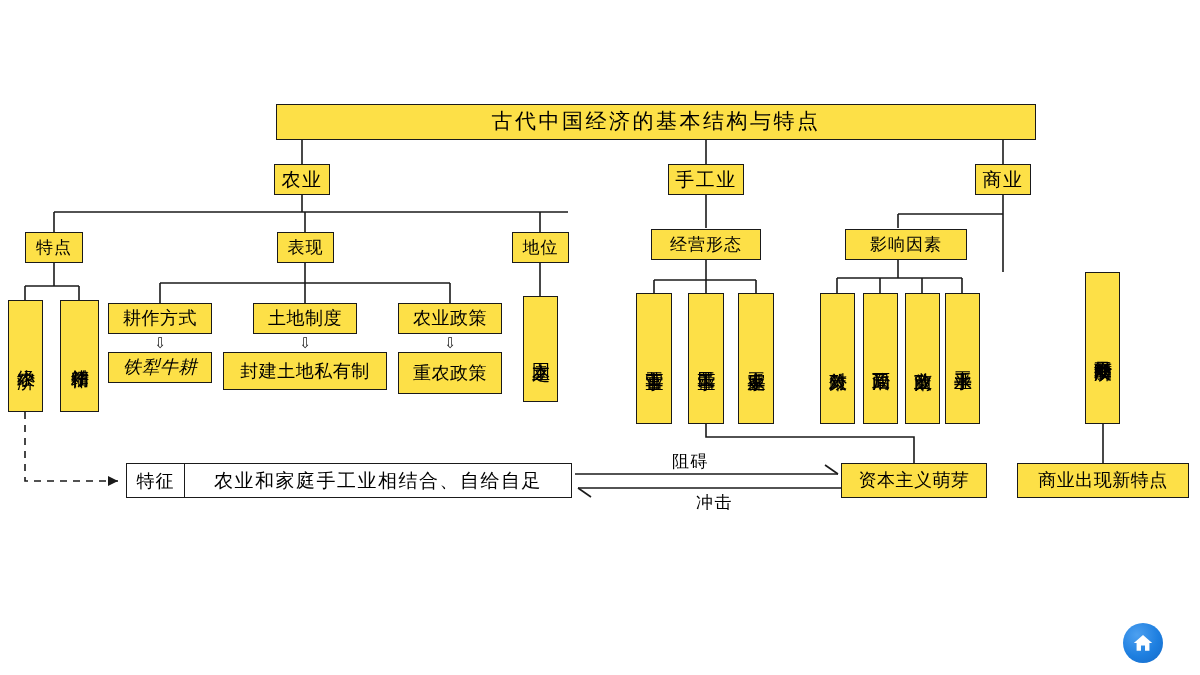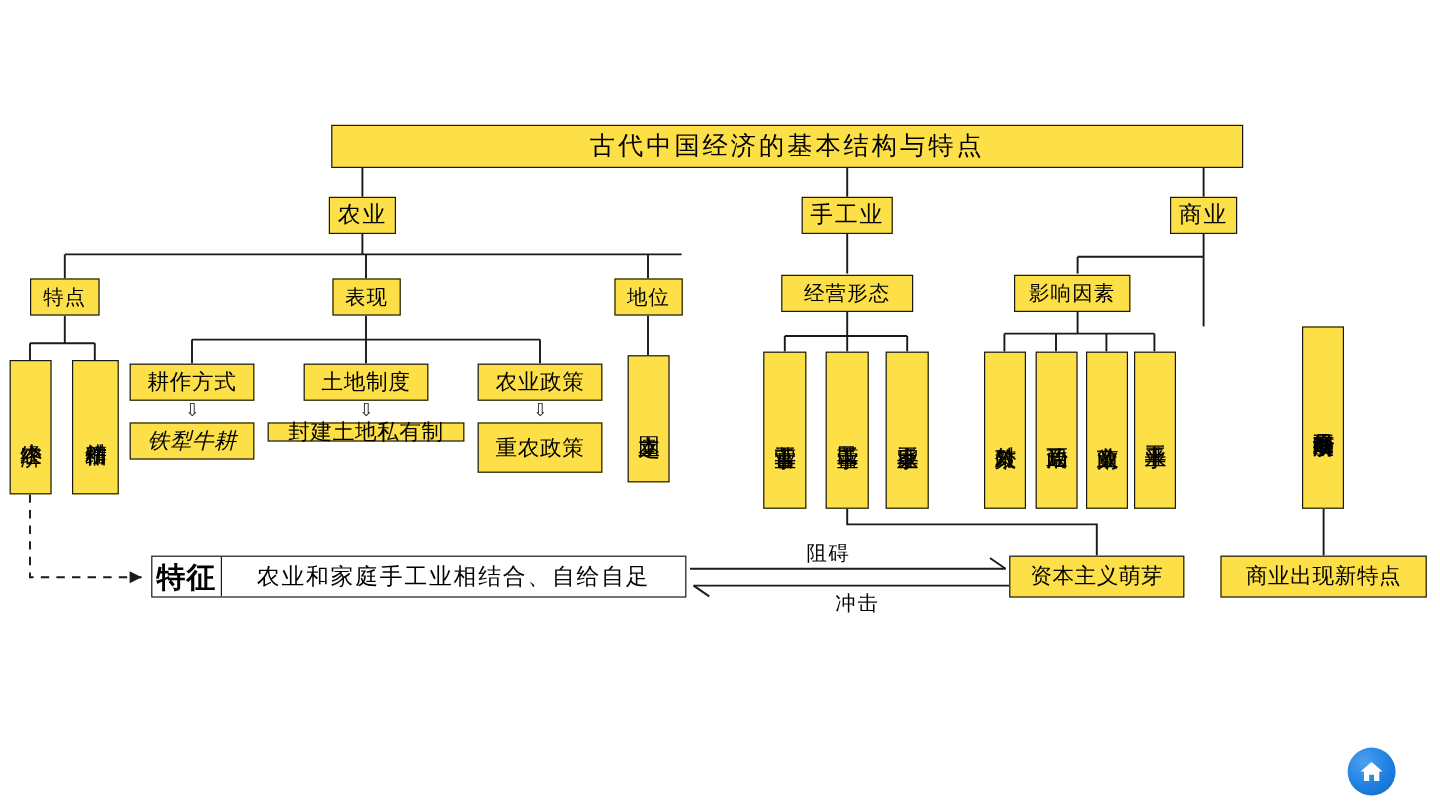--- a/index.html
+++ b/index.html
@@ -18,21 +18,21 @@
     writing-mode:vertical-rl;text-orientation:upright;
     letter-spacing:1px;line-height:1.05;
     display:flex;align-items:center;justify-content:center;
   }
   .title-box{font-size:21px;letter-spacing:2.5px;}
   .lvl1{font-size:19px;letter-spacing:1.5px;}
   .lvl2{font-size:17px;letter-spacing:1px;}
   .lvl3{font-size:18px;letter-spacing:.5px;}
   .feat-wrap{position:absolute;border:1.6px solid #1a1a1a;background:#fff;box-sizing:border-box;display:flex;}
   .feat-l{width:57px;flex:none;display:flex;align-items:center;justify-content:center;
-          border-right:1.6px solid #1a1a1a;font-size:24px;letter-spacing:1px;font-weight:bold;}
+          border-right:1.6px solid #1a1a1a;font-size:18px;letter-spacing:1px;}
   .feat-r{flex:1;display:flex;align-items:center;justify-content:center;font-size:19px;letter-spacing:1.5px;}
   svg.wires{position:absolute;left:0;top:0;width:1200px;height:675px;pointer-events:none;}
   .lbl{position:absolute;font-size:17px;letter-spacing:1.5px;white-space:nowrap;}
   .dw{position:absolute;font-size:15px;line-height:1;color:#1a1a1a;}
   .home{
     position:absolute;width:40px;height:40px;border-radius:50%;
     background:radial-gradient(circle at 35% 30%,#4da0f0 0%,#1e7fe0 55%,#1569c7 100%);
     display:flex;align-items:center;justify-content:center;
   }
 </style>
@@ -121,21 +121,21 @@
   <div class="box lvl2" style="left:277px;top:232px;width:57px;height:31px;">
     <span>表现</span>
   </div>
   <div class="box lvl2" style="left:512px;top:232px;width:57px;height:31px;">
     <span>地位</span>
   </div>
 
   <div class="box lvl2" style="left:651px;top:229px;width:110px;height:31px;">
     <span>经营形态</span>
   </div>
-  <div class="box lvl2" style="left:845px;top:229px;width:97px;height:31px;">
+  <div class="box lvl2" style="left:845px;top:229px;width:122px;height:31px;">
     <span>影响因素</span>
   </div>
 
   <div class="box vbox lvl3" style="left:8px;top:300px;width:35px;height:112px;">
     <span>小农经济</span>
   </div>
   <div class="box vbox lvl3" style="left:60px;top:300px;width:39px;height:112px;">
     <span>精耕细作</span>
   </div>
 
@@ -144,21 +144,21 @@
   </div>
   <div class="dw" style="left:154px;top:336px;">⇩</div>
   <div class="box lvl3" style="left:108px;top:352px;width:104px;height:31px;font-style:italic;">
     <span>铁犁牛耕</span>
   </div>
 
   <div class="box lvl3" style="left:253px;top:303px;width:104px;height:31px;">
     <span>土地制度</span>
   </div>
   <div class="dw" style="left:299px;top:336px;">⇩</div>
-  <div class="box lvl3" style="left:223px;top:352px;width:164px;height:16px;">
+  <div class="box lvl3" style="left:223px;top:352px;width:164px;height:38px;">
     <span>封建土地私有制</span>
   </div>
 
   <div class="box lvl3" style="left:398px;top:303px;width:104px;height:31px;">
     <span>农业政策</span>
   </div>
   <div class="dw" style="left:444px;top:336px;">⇩</div>
   <div class="box lvl3" style="left:398px;top:352px;width:104px;height:42px;">
     <span>重农政策</span>
   </div>

